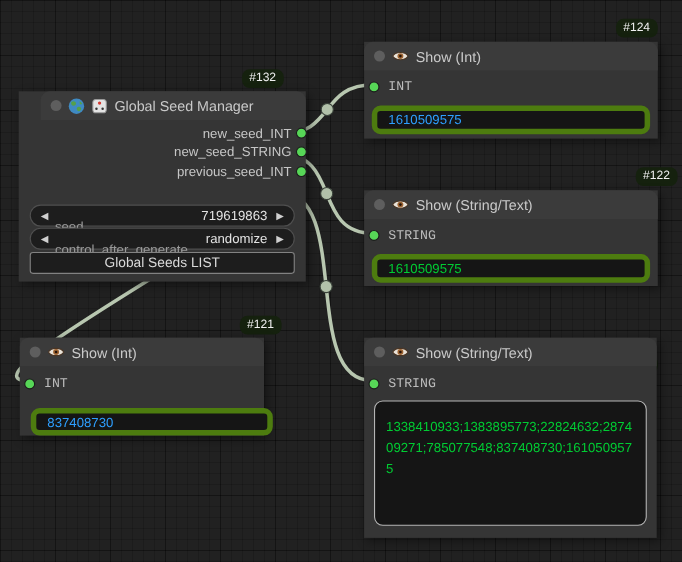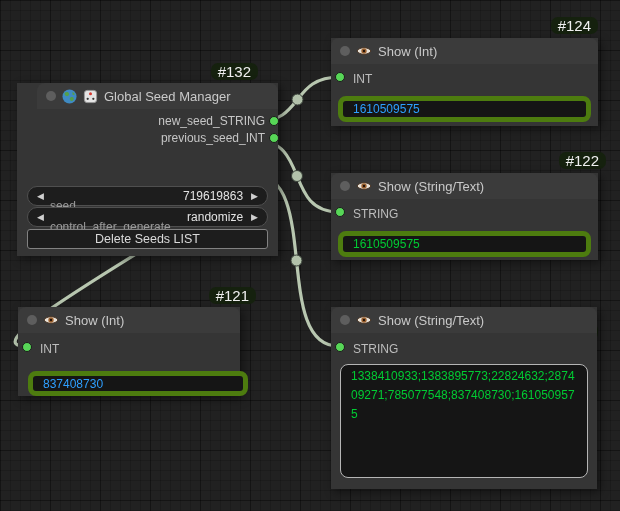--- a/index.html
+++ b/index.html
@@ -15,48 +15,48 @@
     background-size:50px 50px,50px 50px,10px 10px,10px 10px;
   }
   #links{position:absolute;left:0;top:0;z-index:1;}
   .node{position:absolute;background:#353535;border-radius:0;z-index:2;
         box-shadow:3px 3px 9px rgba(0,0,0,0.45);}
   .titlebar{height:26px;background:#3b3b3b;border-radius:8px 8px 0 0;
         display:flex;align-items:center;padding:0 9px;gap:6px;}
   .title-text{color:#c9c9c9;font-size:13px;white-space:nowrap;}
   .collapse-dot{width:10px;height:10px;border-radius:50%;background:#5e5e5e;flex:none;}
   .icon{flex:none;display:flex;align-items:center;}
-  .badge{position:absolute;z-index:2;background:#15210e;color:#f0f0f0;font-size:15px;
+  .badge{position:absolute;z-index:2;background:#15210e;color:#f0f0f0;font-size:11px;
         padding:2px 7px;border-radius:7px;line-height:13px;}
   .slot-dot{width:10px;height:10px;border-radius:50%;background:#57d657;
         border:1px solid #1c1c1c;box-sizing:border-box;flex:none;}
   
   .out-rows{margin-top:3px;}
   .out-row{position:relative;height:17.5px;display:flex;align-items:center;
         justify-content:flex-end;padding-right:13px;}
   .out-label{color:#c6c6c6;font-size:12px;}
   .out-dot{position:absolute;right:-1px;top:50%;transform:translateY(-50%);}
   
-  .slot-in{position:absolute;top:34px;left:4px;display:flex;align-items:flex-start;gap:8px;}
+  .slot-in{position:absolute;top:34px;left:4px;display:flex;align-items:center;gap:8px;font-family:Liberation Mono, monospace;}
   .in-label{color:#bdbdbd;font-size:12px;}
   
   .widget{position:absolute;left:10px;right:10px;height:20px;border-radius:10px;
         background:#1d1d1d;border:1px solid #4f4f4f;display:flex;align-items:center;
         font-size:12px;padding:0 9px;box-sizing:border-box;}
   .w-label{color:#9b9b9b;margin-left:6px;margin-top:19px;}
   .w-value{color:#e3e3e3;margin-left:auto;margin-right:8px;}
   .w-arrow{color:#cfcfcf;font-size:9px;line-height:1;}
   .node-btn{position:absolute;left:10px;right:10px;height:18px;background:#1d1d1d;
         border:1px solid #828282;border-radius:3px;color:#dadada;font-size:12.5px;
         display:flex;align-items:center;justify-content:center;cursor:pointer;}
   
   .value-box{position:absolute;background:#151515;border:5px solid #4d7c0f;border-radius:8px;
         font-size:12px;display:flex;align-items:center;padding:0 10px;box-sizing:border-box;}
   .value-area{position:absolute;background:#151515;border:1px solid #b5b5b5;border-radius:8px;
-        font-size:12px;padding:2px 10px;line-height:19px;word-break:break-all;
+        font-size:12px;padding:14px 10px;line-height:19px;word-break:break-all;
         box-sizing:border-box;overflow:hidden;}
   .val-int{color:#2e9fff;}
   .val-string{color:#00cc33;}
 </style>
 </head>
 <body>
 
 <div id="canvas">
 
   <svg id="links" width="620" height="511">
@@ -68,21 +68,21 @@
     </g>
     <g fill="#b2c1aa" stroke="#3a423a" stroke-width="1">
       <circle cx="297.5" cy="99.5" r="5.5"></circle>
       <circle cx="297" cy="176" r="5.5"></circle>
       <circle cx="296.5" cy="260.5" r="5.5"></circle>
     </g>
   </svg>
 
   <div class="badge" style="top:63px;right:362px;">#132</div>
   <div class="badge" style="top:17px;right:22px;">#124</div>
-  <div class="badge" style="top:152px;right:14px;">#122</div>
+  <div class="badge" style="top:152px;right:4px;">#122</div>
   <div class="badge" style="top:287px;right:364px;">#121</div>
   <div class="badge" style="top:287px;right:22px;margin-top:36px;">#123</div>
 
   <div class="node" style="left:17px;top:83px;width:241px;height:173px;padding-left:20px;">
     <div class="titlebar">
       <span class="collapse-dot"></span>
       <span class="icon">
         <svg width="15" height="15" viewBox="0 0 16 16">
             <circle cx="8" cy="8" r="7.5" fill="#3f8ac2"></circle>
             <path d="M3 4 C5 2.5 7 3 7.5 5 C8 7 6 8 4.5 7.5 C3 7 2.5 5.5 3 4 Z" fill="#54a04a"></path>
@@ -94,20 +94,24 @@
         <svg width="15" height="15" viewBox="0 0 16 16">
             <rect x="1.5" y="1.5" width="13" height="13" rx="3" fill="#e4e4e4" stroke="#9a9a9a"></rect>
             <circle cx="8" cy="5" r="1.6" fill="#d5382f"></circle>
             <circle cx="5" cy="10.5" r="1.2" fill="#333"></circle>
             <circle cx="11" cy="10.5" r="1.2" fill="#333"></circle>
           </svg>
       </span>
       <span class="title-text">Global Seed Manager</span>
     </div>
     <div class="out-rows">
+      <div class="out-row">
+        <span class="out-label">new_seed_INT</span>
+        <span class="slot-dot out-dot"></span>
+      </div>
       <div class="out-row">
         <span class="out-label">new_seed_STRING</span>
         <span class="slot-dot out-dot"></span>
       </div>
       <div class="out-row">
         <span class="out-label">previous_seed_INT</span>
         <span class="slot-dot out-dot"></span>
       </div>
     </div>
     <div class="widget" style="top:103px;">
@@ -115,21 +119,21 @@
       <span class="w-label">seed</span>
       <span class="w-value">719619863</span>
       <span class="w-arrow">▶</span>
     </div>
     <div class="widget" style="top:124px;">
       <span class="w-arrow">◀</span>
       <span class="w-label">control_after_generate</span>
       <span class="w-value">randomize</span>
       <span class="w-arrow">▶</span>
     </div>
-    <div class="node-btn" style="top:146px;">Delete Seeds LIST</div>
+    <div class="node-btn" style="top:146px;">Global Seeds LIST</div>
   </div>
 
   <div class="node" style="left:331px;top:38px;width:267px;height:88px;">
     <div class="titlebar">
       <span class="collapse-dot"></span>
       <span class="icon">
         <svg width="16" height="12" viewBox="0 0 16 12">
             <path d="M1 6 C3.5 1.6 12.5 1.6 15 6 C12.5 10.4 3.5 10.4 1 6 Z" fill="#e9e2d8" stroke="#4a3524" stroke-width="1"></path>
             <circle cx="8" cy="6" r="2.7" fill="#9c6230"></circle>
             <circle cx="8" cy="6" r="1.2" fill="#241309"></circle>

